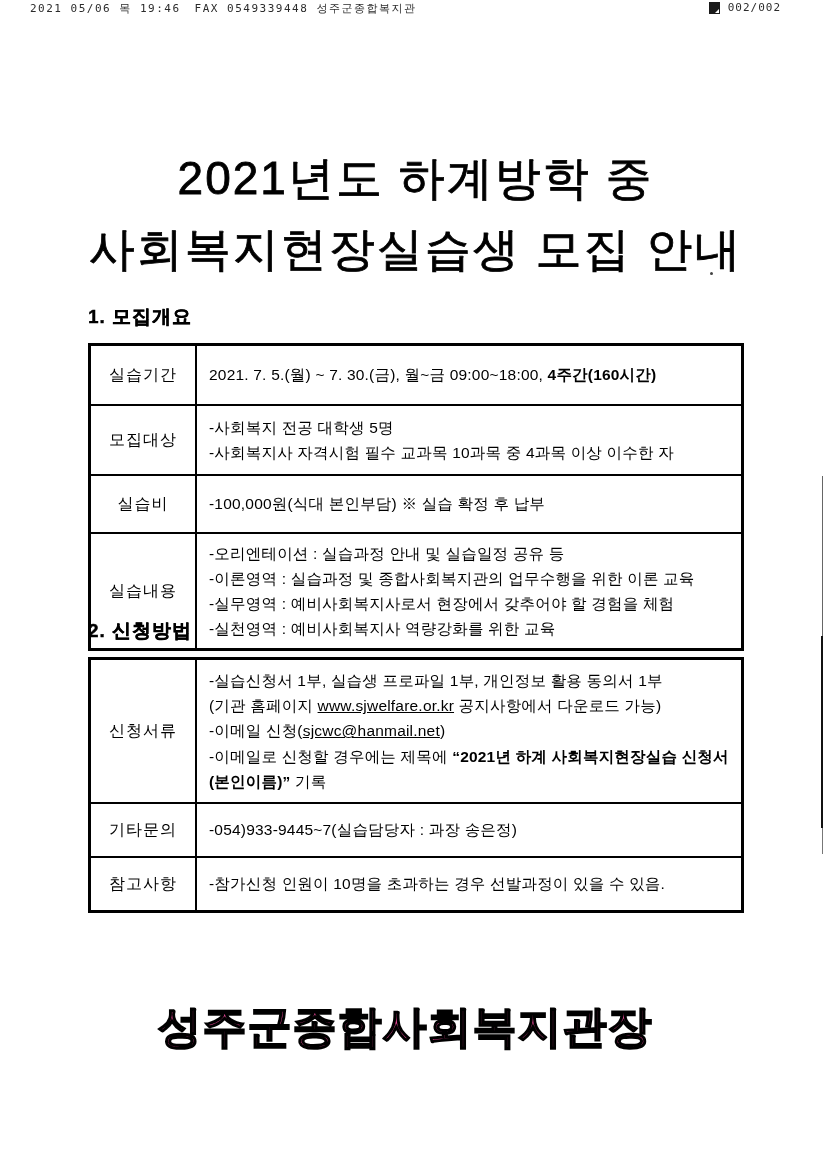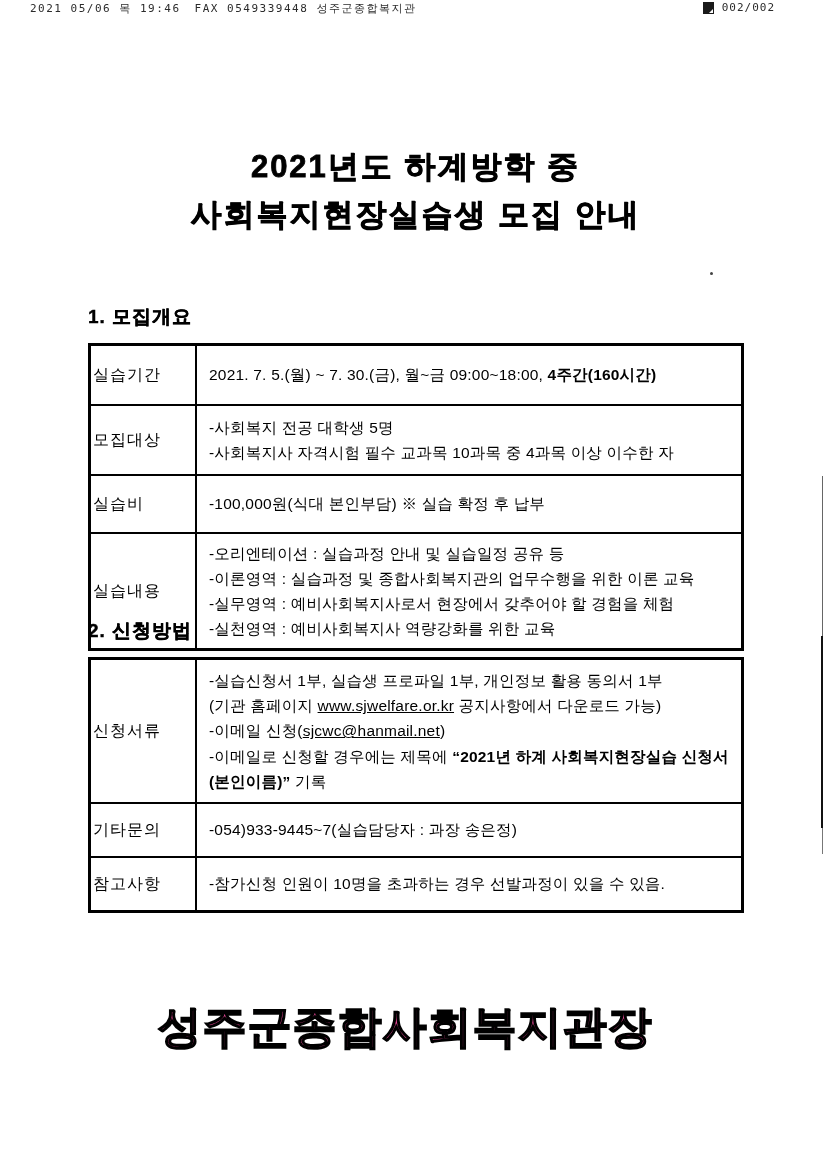--- a/index.html
+++ b/index.html
@@ -8,61 +8,61 @@
     width:831px; height:1155px;
     margin:0 auto;
     background:#ffffff;
     font-family:"Liberation Sans", sans-serif;
     color:#0a0a0a;
     overflow:hidden;
   }
 
   
   .fax-header {
-    position:absolute; top:1px; left:30px; right:56px;
+    position:absolute; top:1px; left:30px; right:50px;
     display:flex; justify-content:space-between; align-items:flex-start;
     font-family:"DejaVu Sans Mono", monospace;
     font-size:11px; color:#2b2b2b; letter-spacing:1.5px;
     white-space:nowrap;
   }
   .fax-left { display:flex; gap:14px; }
   .fax-right { display:flex; align-items:center; gap:6px; letter-spacing:1px; }
   .fax-page-icon {
     display:inline-block; width:11px; height:12px;
     background:#1a1a1a; position:relative; margin-right:2px;
   }
   .fax-page-icon::after {
     content:""; position:absolute; right:1px; bottom:1px;
     width:0; height:0; border-left:4px solid transparent; border-bottom:4px solid #fff;
   }
 
   
   .doc-title {
     position:absolute; top:143px; left:0; width:100%;
-    text-align:center; font-size:31px; font-weight:700;
+    text-align:center; font-size:46px; font-weight:400;
     letter-spacing:2px; line-height:1.55; color:#000;
     -webkit-text-stroke:0.8px #000;
   }
 
   
   .section { position:absolute; left:88px; width:660px; }
   .section-1 { top:304px; }
   .section-2 { top:618px; }
   .sec-heading {
     font-size:19px; font-weight:800; color:#000; letter-spacing:1px;
     margin:0 0 13px 0; -webkit-text-stroke:0.4px #000;
   }
 
   table.info {
     border-collapse:collapse; width:656px; table-layout:fixed;
     border:3px solid #000;
   }
   table.info td { border:2px solid #000; vertical-align:middle; }
   td.label {
-    width:100px; text-align:left; font-size:16px; color:#000;
+    width:100px; text-align:center; font-size:16px; color:#000;
     letter-spacing:1px; padding:0 2px;
   }
   td.content {
     font-size:15.5px; line-height:1.62; color:#000;
     padding:6px 8px 6px 12px; letter-spacing:0.2px;
   }
   td.content .ln { white-space:normal; }
   .b { font-weight:800; }
   .u { text-decoration:underline; }
 

